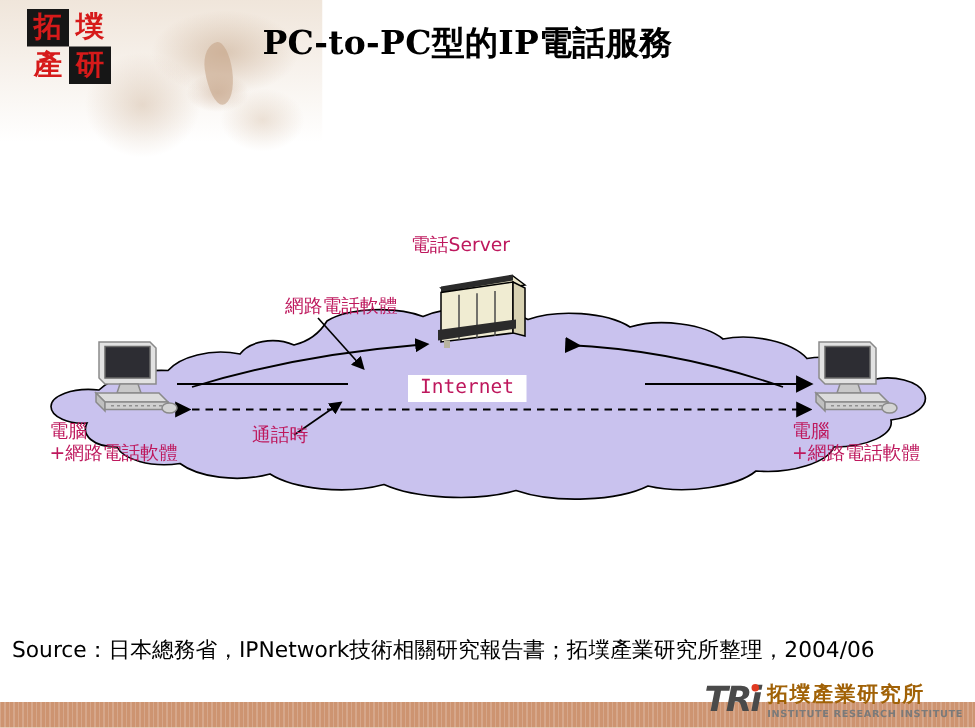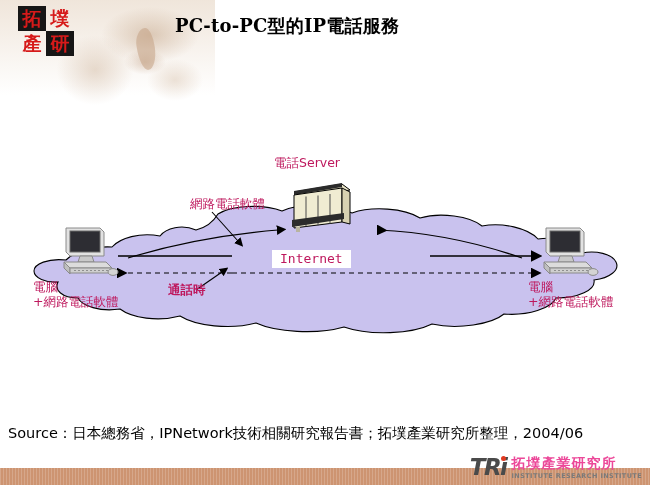--- a/index.html
+++ b/index.html
@@ -40,38 +40,38 @@
     font-weight:700;font-size:19px;line-height:1;
     color:#d61a1a;letter-spacing:0;
   }
   #brand-logo .cell.dark{background:#161616;}
   #brand-logo .cell.light{background:transparent;}
 
   
   #slide-title{
     position:absolute;left:175px;top:14px;width:430px;
     font-family:"DejaVu Serif","Liberation Serif",serif;
-    font-weight:700;font-size:18px;color:#000;
+    font-weight:700;font-size:22px;color:#000;
     letter-spacing:.2px;white-space:nowrap;
   }
 
   
   #diagram{
     position:absolute;left:0;top:108px;width:650px;height:292px;
   }
   #diagram svg{position:absolute;left:0;top:0;}
 
   .dlabel{
     position:absolute;
     font-family:"DejaVu Sans","Liberation Sans",sans-serif;
     color:#be185d;white-space:nowrap;line-height:1.18;
   }
   #label-server{left:274px;top:48px;font-size:12.5px;}
   #label-setup{left:190px;top:89px;font-size:12.5px;}
-  #label-talk{left:168px;top:175px;font-size:12.5px;font-weight:bold;}
+  #label-talk{left:168px;top:175px;font-size:12.5px;}
   #label-internet{
     left:272px;top:142px;font-size:13px;
     font-family:"DejaVu Sans Mono","Liberation Mono",monospace;
     background:#ffffff;padding:1px 8px 2px 8px;text-align:right;
   }
   #label-pc-left{left:33px;top:172px;font-size:12.5px;}
   #label-pc-right{left:528px;top:172px;font-size:12.5px;}
   .dlabel .l2{display:block;}
 
   
@@ -105,21 +105,21 @@
     font-family:"DejaVu Sans","Liberation Sans",sans-serif;
     font-weight:700;font-style:italic;font-size:23px;color:#4a4a4a;
     letter-spacing:-1.5px;line-height:1;
   }
   #footer-logo .tri .dot{
     position:absolute;right:1px;top:0px;width:5px;height:5px;
     border-radius:50%;background:#e03a21;
   }
   #footer-logo .cn{
     font-family:"DejaVu Sans","Liberation Sans",sans-serif;
-    font-weight:700;font-size:14px;color:#ec4899;letter-spacing:1px;line-height:1;
+    font-weight:700;font-size:14px;color:#a16207;letter-spacing:1px;line-height:1;
   }
   #footer-logo .en{
     font-family:"DejaVu Sans","Liberation Sans",sans-serif;
     font-weight:700;font-size:6.5px;color:#7a7a7a;letter-spacing:.4px;
     line-height:1;margin-top:3px;
   }
   #footer-logo .stack{display:flex;flex-direction:column;align-items:flex-start;}
 </style>
 </head>
 <body>

